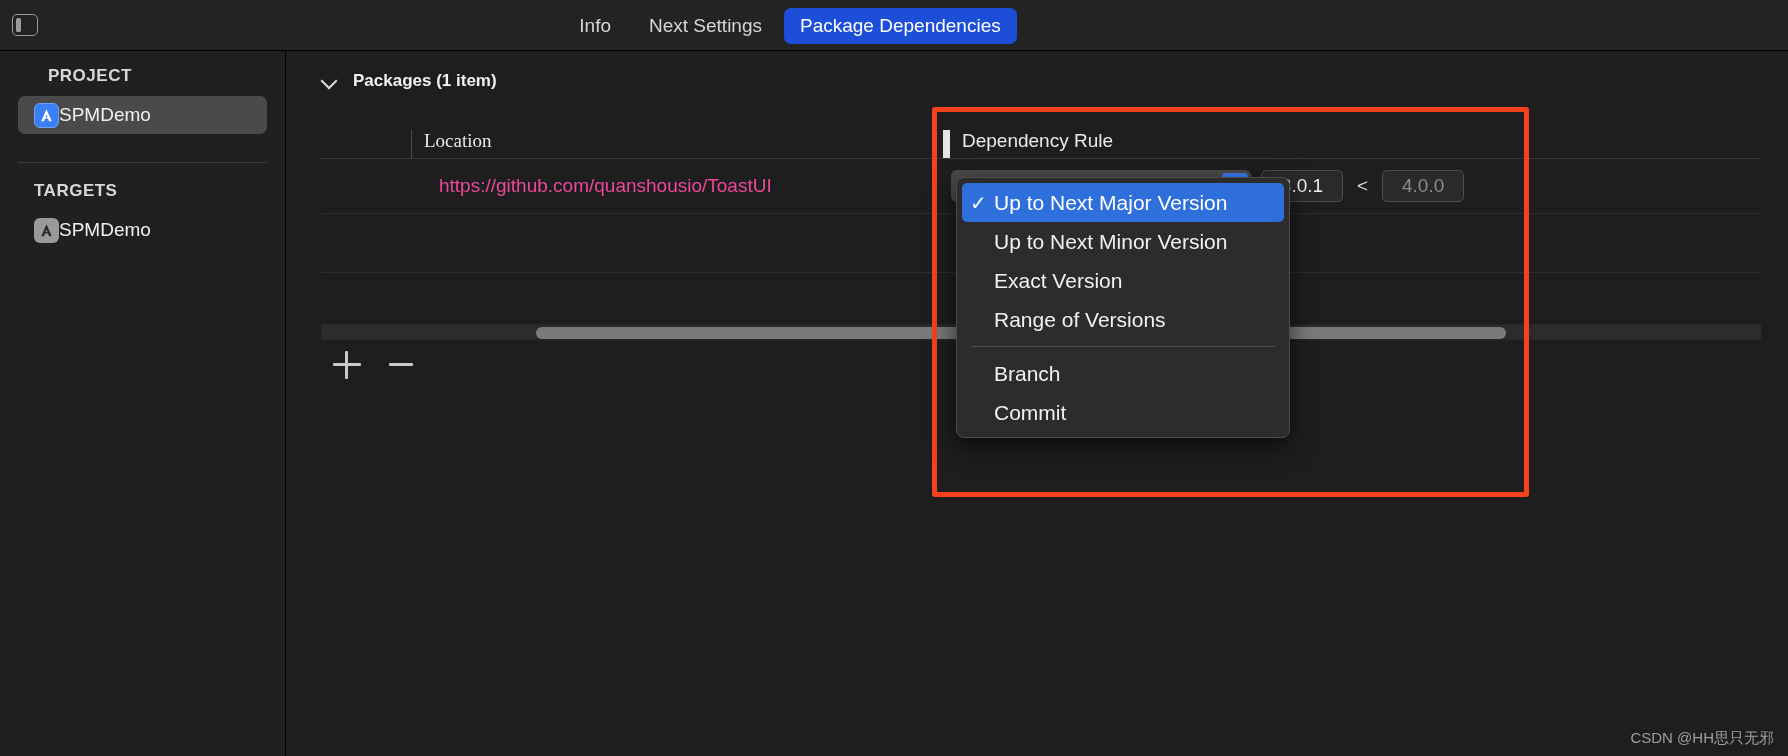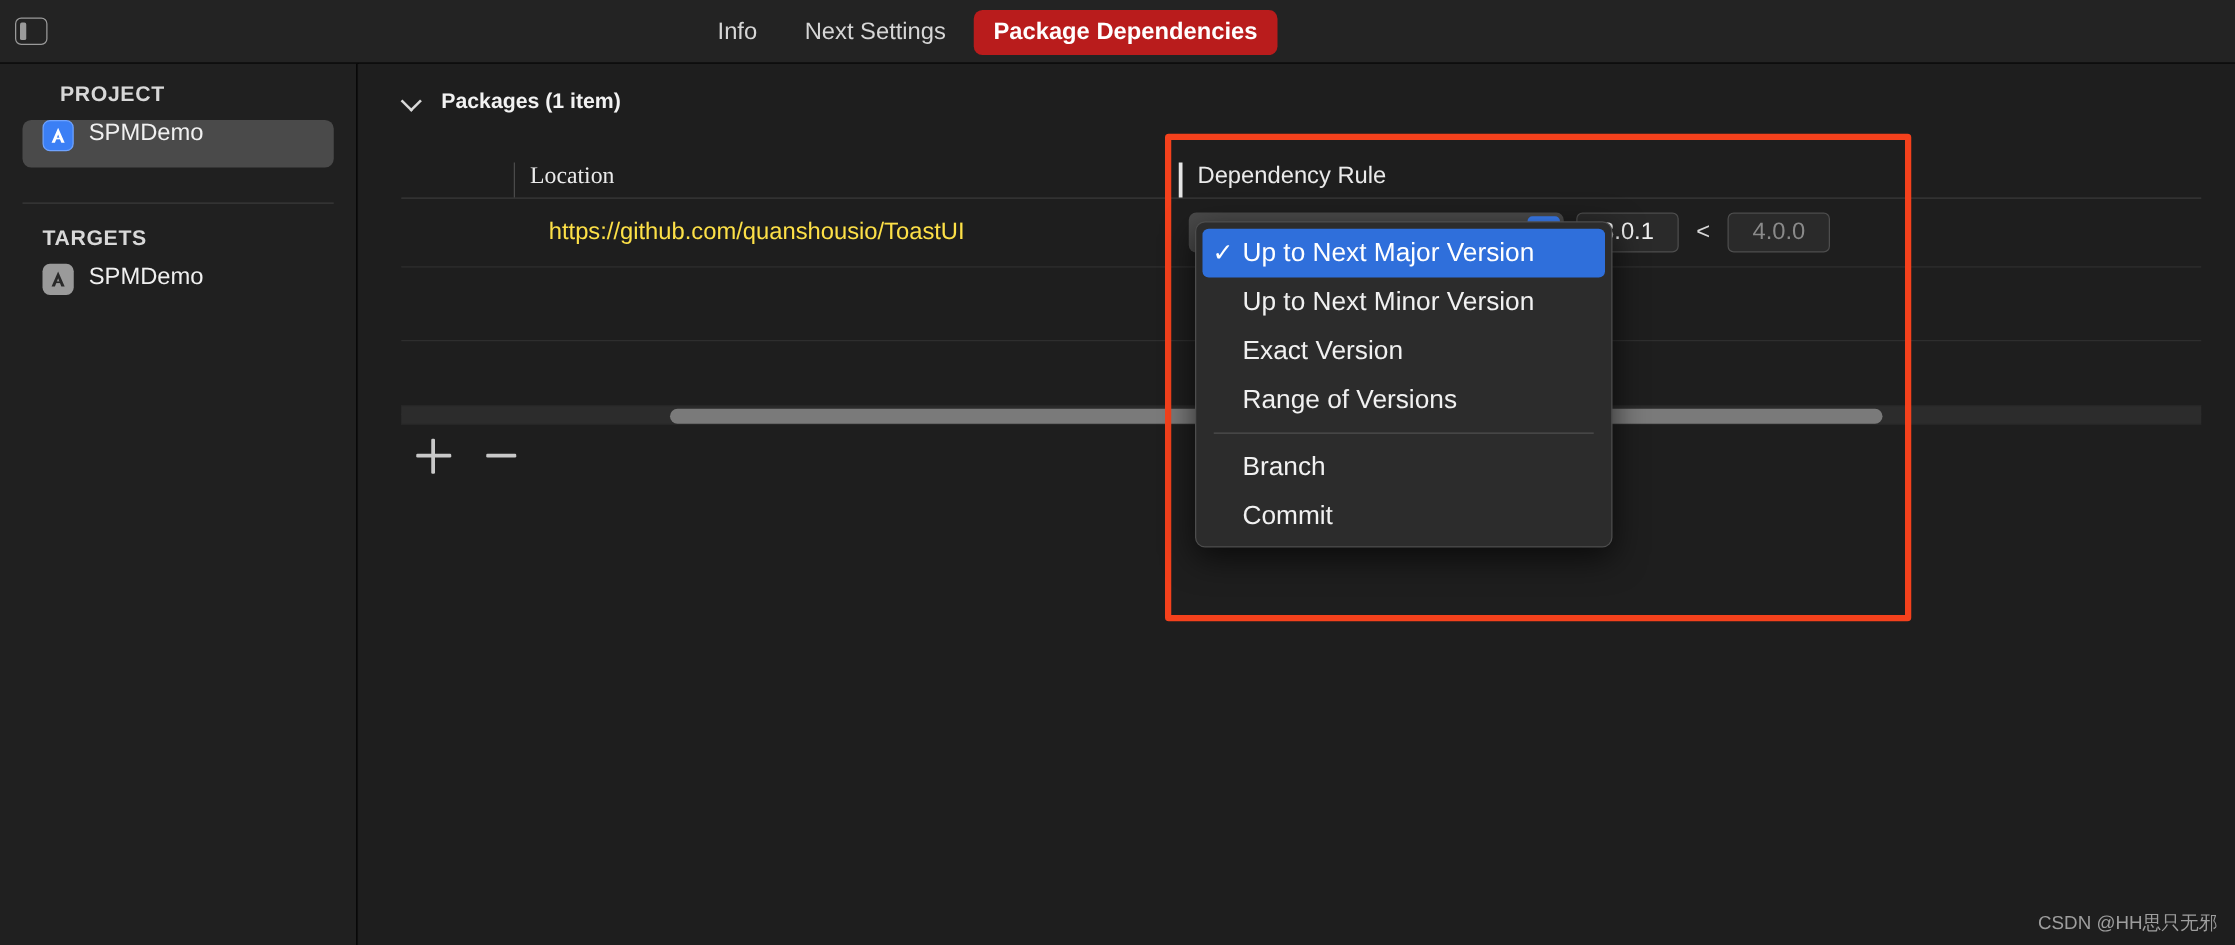--- a/index.html
+++ b/index.html
@@ -62,23 +62,22 @@
   .tab {
     pointer-events: auto;
     font-size: 19px;
     color: #d6d6d6;
     padding: 7px 16px;
     border-radius: 7px;
     white-space: nowrap;
     cursor: default;
   }
   .tab.selected {
-    background: #b91c1c;
+    background: #1d4ed8;
     color: #ffffff;
-    font-weight: bold;
   }
 
   
   .sidebar {
     position: absolute;
     left: 0; top: 51px;
     width: 286px;
     height: 705px;
     background: #202020;
     border-right: 1px solid #000;
@@ -88,21 +87,21 @@
     font-size: 17px;
     font-weight: bold;
     letter-spacing: 0.5px;
     color: #d8d8d8;
     padding: 0 0 0 34px;
   }
   #project-title { margin-top: 15px; padding-left: 48px; }
   #targets-title { margin-top: 18px; }
   .side-row {
     display: flex;
-    gap: 12px;
+    align-items: center;
     height: 38px;
     margin: 10px 18px 0 18px;
     padding-left: 16px;
     border-radius: 7px;
     box-sizing: border-box;
     cursor: default;
   }
   .side-row.selected { background: #4a4a4a; }
   .side-row-label { font-size: 19px; color: #f0f0f0; }
   .app-icon {
@@ -174,21 +173,21 @@
   .col-location {
     flex: 0 0 auto;
     width: 532px;
     border-left: 1px solid #4a4a4a;
     padding-left: 12px;
     box-sizing: border-box;
     font-family: Liberation Serif, serif;
   }
   .col-rule {
     flex: 1 1 auto;
-    border-left: 3px solid #e5e5e5;
+    border-left: 7px solid #e5e5e5;
     padding-left: 12px;
     box-sizing: border-box;
   }
   .col-head-text {
     font-size: 19px;
     color: #eaeaea;
     padding-bottom: 6px;
     display: block;
   }
   .table-row {
@@ -197,21 +196,21 @@
     height: 54px;
     border-bottom: 1px solid #2e2e2e;
   }
   .table-row.empty { height: 58px; }
   .cell-location {
     width: 532px;
     flex: 0 0 auto;
     padding-left: 28px;
     box-sizing: border-box;
     font-size: 19px;
-    color: #fde047;
+    color: #ec4899;
     white-space: nowrap;
   }
   .cell-rule {
     flex: 1 1 auto;
     display: flex;
     align-items: center;
     gap: 10px;
     padding-left: 8px;
     box-sizing: border-box;
   }

